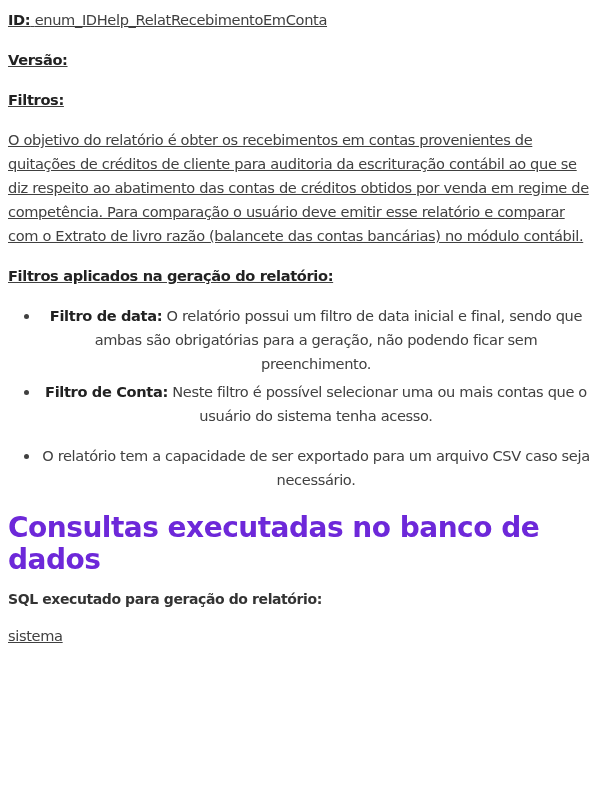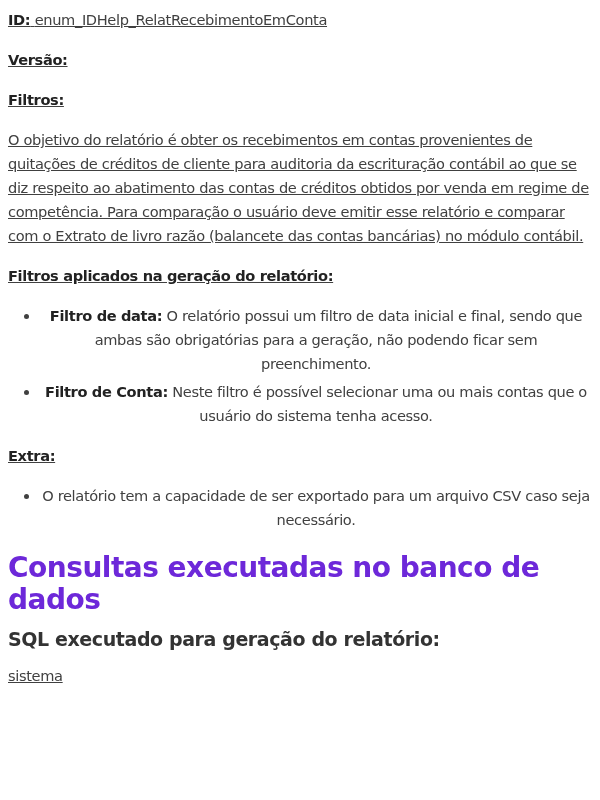--- a/index.html
+++ b/index.html
@@ -13,21 +13,21 @@
   .page { padding: 8px 8px 0 8px; }
   p { margin: 0 0 16px 0; letter-spacing: -0.35px; text-decoration: underline; }
   b { color: #222; font-weight: bold; }
   ul { margin: 0 0 16px 0; padding-left: 32px; text-align: center; }
   li { margin: 0 0 4px 0; letter-spacing: -0.35px; }
   h1 {
     font-size: 28px; line-height: 32px; margin: 20px 0 10px 0;
     color: #6d28d9; font-weight: bold; letter-spacing: -0.5px;
   }
   h2 {
-    font-size: 19px; line-height: 26px; margin: 0 0 12px 0;
+    font-size: 14px; line-height: 26px; margin: 0 0 12px 0;
     color: #333; font-weight: bold; letter-spacing: -0.4px;
   }
 </style>
 </head>
 <body>
 
 <div class="page">
   <p>
     <b>ID:</b>
     <span>enum_IDHelp_RelatRecebimentoEmConta</span>
@@ -47,23 +47,20 @@
     <li>
       <b>Filtro de data:</b>
       <span>O relatório possui um filtro de data inicial e final, sendo que ambas são obrigatórias para a geração, não podendo ficar sem preenchimento.</span>
     </li>
     <li>
       <b>Filtro de Conta:</b>
       <span>Neste filtro é possível selecionar uma ou mais contas que o usuário do sistema tenha acesso.</span>
     </li>
   </ul>
 
-  <p>
-    <b>Extra:</b>
-  </p>
   <ul>
     <li>
       <span>O relatório tem a capacidade de ser exportado para um arquivo CSV caso seja necessário.</span>
     </li>
   </ul>
 
   <h1>Consultas executadas no banco de dados</h1>
   <h2>SQL executado para geração do relatório:</h2>
   <p>sistema</p>
 </div>

